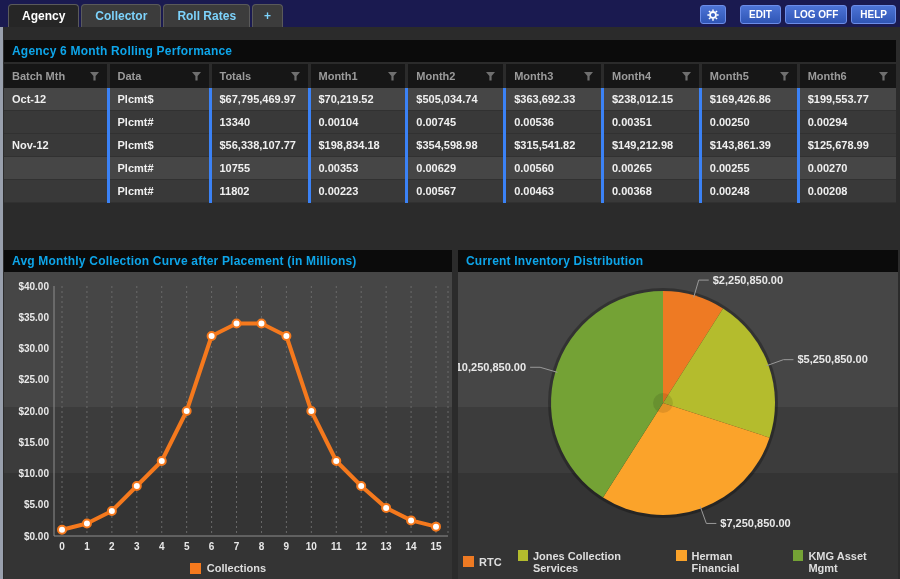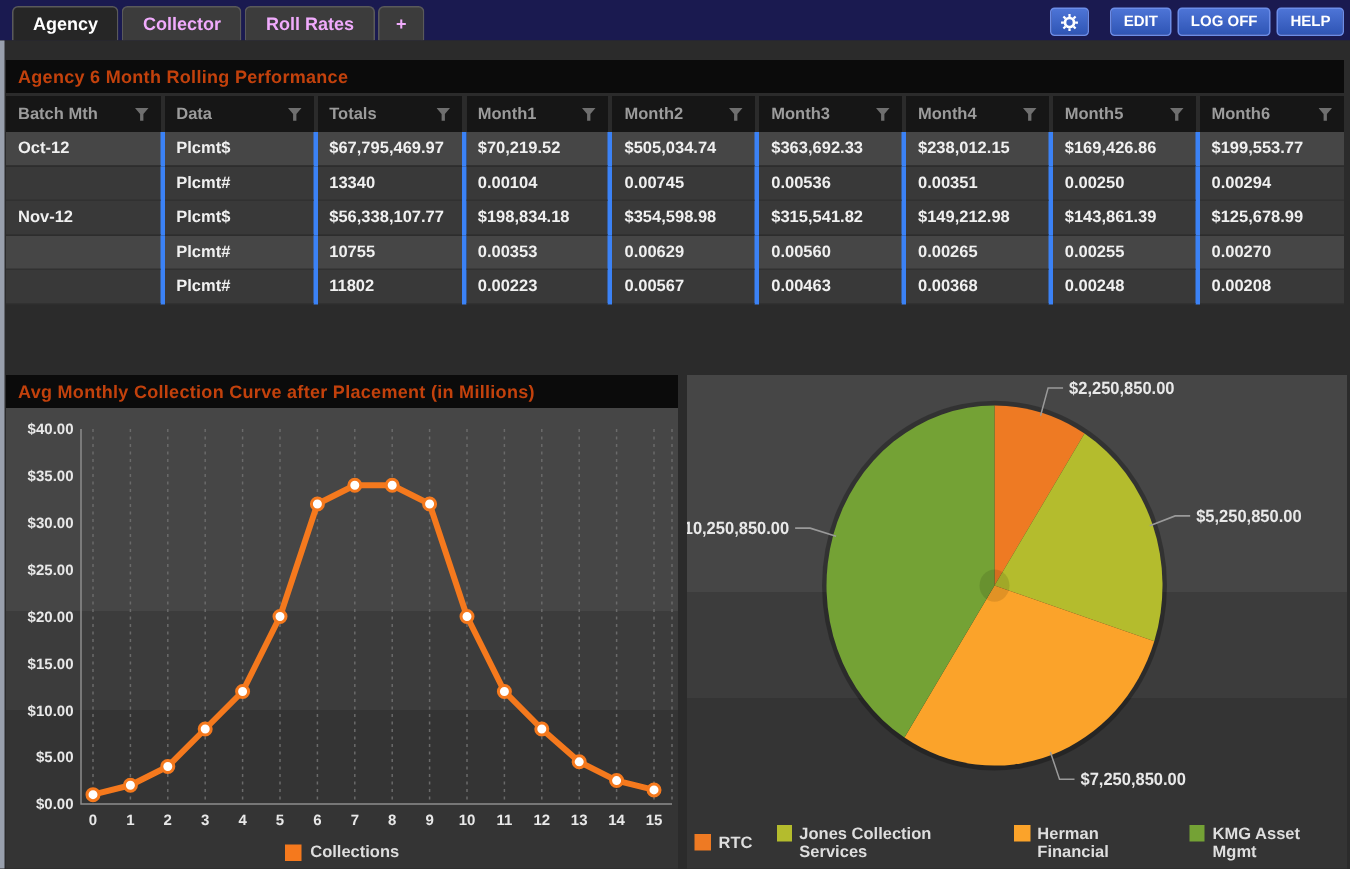--- a/index.html
+++ b/index.html
@@ -3,36 +3,36 @@
 <meta charset="utf-8">
 <style>
   * { margin:0; padding:0; box-sizing:border-box; }
   html,body { width:900px; height:579px; overflow:hidden; background:#2b2b2b;
     font-family:"Liberation Sans", sans-serif; }
 
   
   .topbar { position:absolute; top:0; left:0; width:900px; height:27px;
     background:#1a1a50; display:flex; justify-content:space-between; align-items:flex-end; }
   .tabs { display:flex; align-items:flex-end; margin-left:8px; gap:2px; }
-  .tab { height:23px; padding:4px 13px; font-size:12px; color:#f0abfc; background:#3c3c3c;
+  .tab { height:23px; padding:4px 13px; font-size:12px; color:#7dd3fc; background:#3c3c3c;
     border:1px solid #5a5a5a; border-bottom:none; border-radius:4px 4px 0 0; cursor:pointer;
     font-weight:bold; }
   .tab.active { background:#262626; color:#ffffff; }
   .tab.addtab { padding:4px 11px; }
   .topbtns { display:flex; align-items:center; gap:4px; margin:0 4px 3px 0; }
   .bluebtn { background:linear-gradient(#4d74d6,#2f55b5); border:1px solid #6c8de8; border-radius:3px;
     color:#fff; font-family:Liberation Sans, sans-serif; font-weight:bold; font-size:10px;
     padding:3px 8px; height:19px; cursor:pointer; display:flex; align-items:center; }
   .bluebtn.gear { margin-right:10px; padding:2px 6px; }
 
   .content { position:absolute; top:27px; left:0; width:900px; height:552px; background:#2b2b2b; }
   .window-edge { position:absolute; left:0; top:0; bottom:0; width:3px; background:#99a0ad; }
 
   
-  .panel-title { background:#0b0b0b; color:#c2410c; font-size:12px; font-weight:bold;
+  .panel-title { background:#0b0b0b; color:#0ea5e9; font-size:12px; font-weight:bold;
     height:22px; line-height:22px; padding:0 8px; letter-spacing:.2px; }
 
   
   .table-section { position:absolute; top:13px; left:4px; right:4px; }
   table.perf { width:100%; border-collapse:collapse; table-layout:fixed; margin-top:2px; }
   table.perf th { background:#161616; color:#9b9b9b; font-size:11px; font-weight:bold;
     text-align:left; padding:6px 8px; border-right:3px solid #2b2b2b; position:relative; }
   table.perf th .flt { position:absolute; right:7px; top:8px; }
   table.perf td { padding:5px 8px; font-size:11px; font-weight:bold; color:#f0f0f0;
     border-right:3px solid #3b82f6; border-bottom:1px solid #313131; overflow:hidden;
@@ -256,20 +256,21 @@
             <circle cx="432" cy="254.625" r="4" fill="#ffffff" stroke="#f5791d" stroke-width="2"></circle>
           </svg>
         <div class="legend">
           <span class="swatch" id="lineSwatch" style="background: rgb(245, 121, 29);"></span>
           <span>Collections</span>
         </div>
       </div>
     </section>
 
     <section class="panel right">
+      <div class="panel-title">Current Inventory Distribution</div>
       <div class="panel-body">
         <svg id="pieChart" viewBox="0 0 440 307" preserveAspectRatio="none">
             <circle cx="205" cy="131" r="115" fill="rgba(0,0,0,0.28)"></circle>
             <path d="M205,131 L205,19 A112,112 0 0 1 265.02552780804973,36.44347716119712 Z" fill="#ee7a23"></path>
             <polyline points="235.6962417466412,25.36979247094247 240.7192631233643,8.08484942073305 250.7192631233643,8.08484942073305" fill="none" stroke="#9a9a9a" stroke-width="1"></polyline>
             <text x="254.7192631233643" y="11.58484942073305" text-anchor="start" font-size="11">$2,250,850.00</text>
             <path d="M205,131 L265.02552780804973,36.44347716119712 A112,112 0 0 1 311.51241415038254,165.62810465297503 Z" fill="#b4bc2d"></path>
             <polyline points="308.5026138109474,93.75474615065858 325.4394051618297,87.66006824803908 335.4394051618297,87.66006824803908" fill="none" stroke="#9a9a9a" stroke-width="1"></polyline>
             <text x="339.4394051618297" y="91.16006824803908" text-anchor="start" font-size="11">$5,250,850.00</text>
             <path d="M205,131 L311.51241415038254,165.62810465297503 A112,112 0 0 1 144.97447219195035,225.55652283880292 Z" fill="#fba32a"></path>

